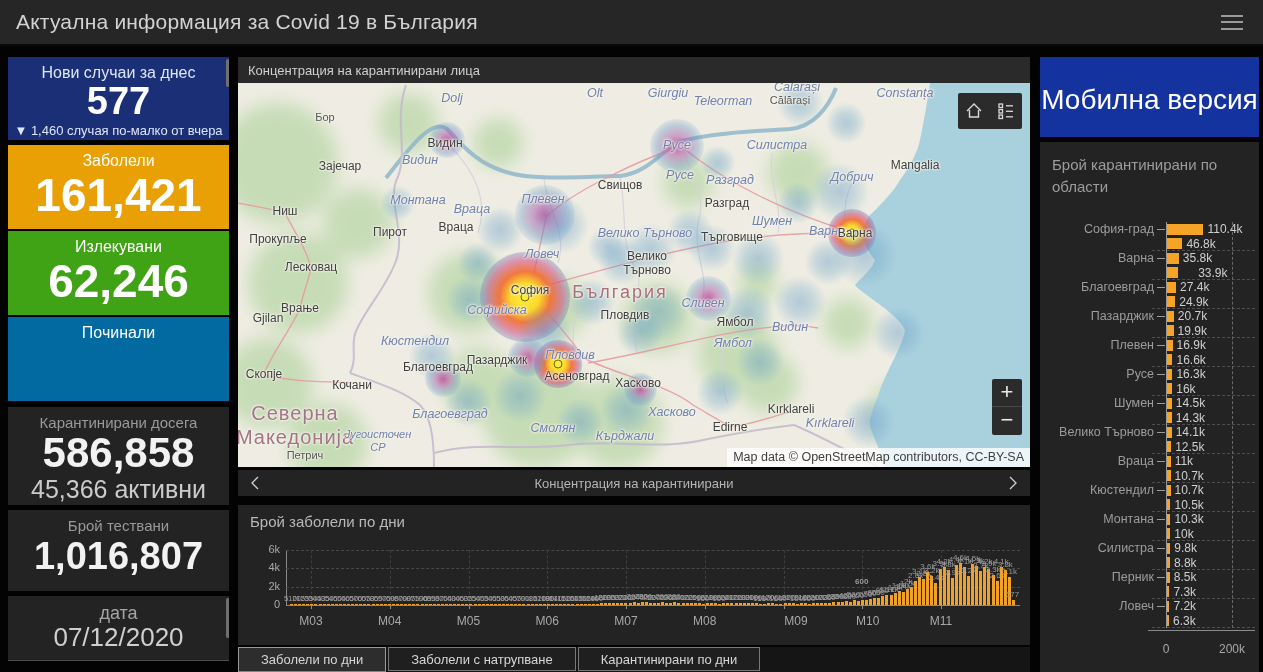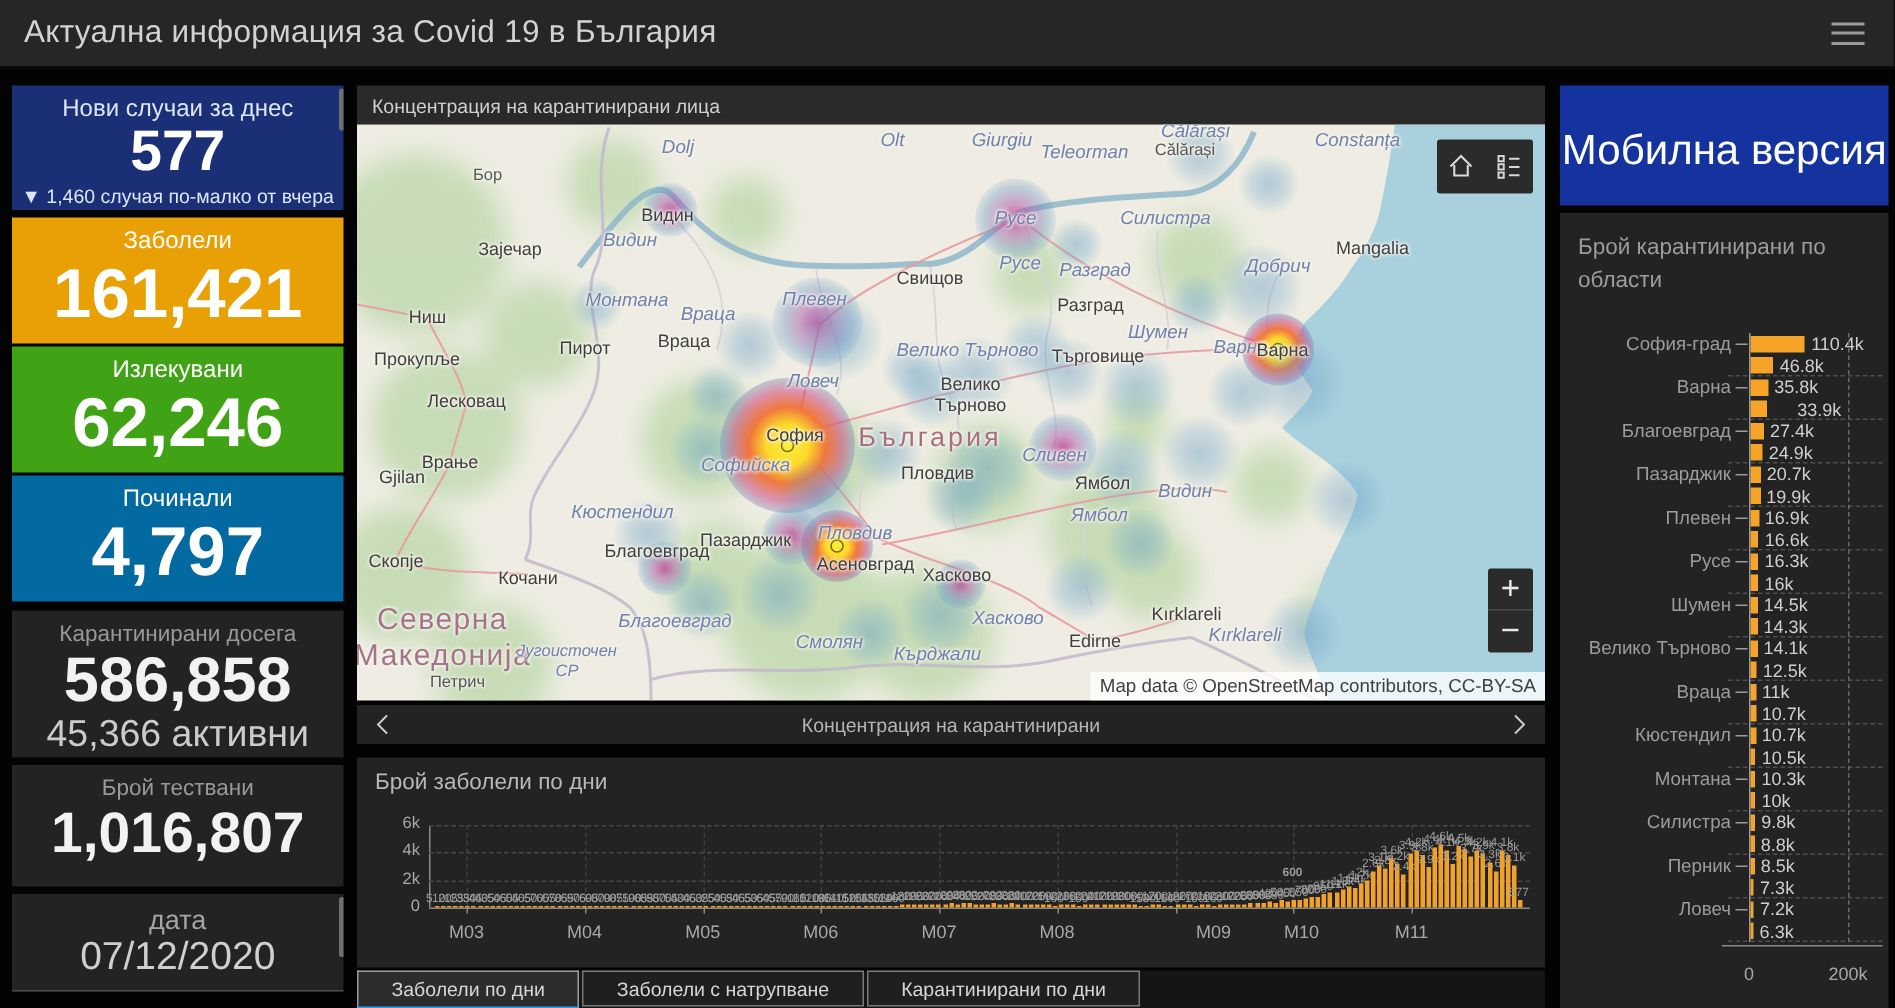--- a/index.html
+++ b/index.html
@@ -141,21 +141,20 @@
     <div class="card c2">
       <div class="t">Заболели</div>
       <div class="v">161,421</div>
     </div>
     <div class="card c3">
       <div class="t">Излекувани</div>
       <div class="v">62,246</div>
     </div>
     <div class="card c4">
       <div class="t">Починали</div>
-      <div class="v">4,797</div>
     </div>
     <div class="card cdark c5">
       <div class="t">Карантинирани досега</div>
       <div class="v">586,858</div>
       <div class="s">45,366 активни</div>
     </div>
     <div class="card cdark c6">
       <div class="t">Брой тествани</div>
       <div class="v">1,016,807</div>
     </div>
@@ -401,21 +400,21 @@
           <div class="xtick" style="left: 309.25px; top: 100px;"></div>
           <div class="xlab" style="left: 309.25px; top: 109px;">M06</div>
           <div class="vgl" style="left: 388px; top: 45px; height: 55px;"></div>
           <div class="xtick" style="left: 388px; top: 100px;"></div>
           <div class="xlab" style="left: 388px; top: 109px;">M07</div>
           <div class="vgl" style="left: 466.75px; top: 45px; height: 55px;"></div>
           <div class="xtick" style="left: 466.75px; top: 100px;"></div>
           <div class="xlab" style="left: 466.75px; top: 109px;">M08</div>
           <div class="vgl" style="left: 545.5px; top: 45px; height: 55px;"></div>
           <div class="xtick" style="left: 545.5px; top: 100px;"></div>
-          <div class="xlab" style="left: 571px; top: 109px; text-align: center;">M09</div>
+          <div class="xlab" style="left: 558px; top: 109px; text-align: center;">M09</div>
           <div class="vgl" style="left: 624.25px; top: 45px; height: 55px;"></div>
           <div class="xtick" style="left: 624.25px; top: 100px;"></div>
           <div class="xlab" style="left: 624.25px; top: 109px; padding-left: 11px;">M10</div>
           <div class="vgl" style="left: 703px; top: 45px; height: 55px;"></div>
           <div class="xtick" style="left: 703px; top: 100px;"></div>
           <div class="xlab" style="left: 703px; top: 109px;">M11</div>
           <div class="dbar" style="left: 52px; top: 99px; height: 1px;"></div>
           <div class="dlab" style="left: 46px; top: 89px;">5</div>
           <div class="dbar" style="left: 56.0787px; top: 99px; height: 1px;"></div>
           <div class="dlab" style="left: 50.0787px; top: 89px;">10</div>

